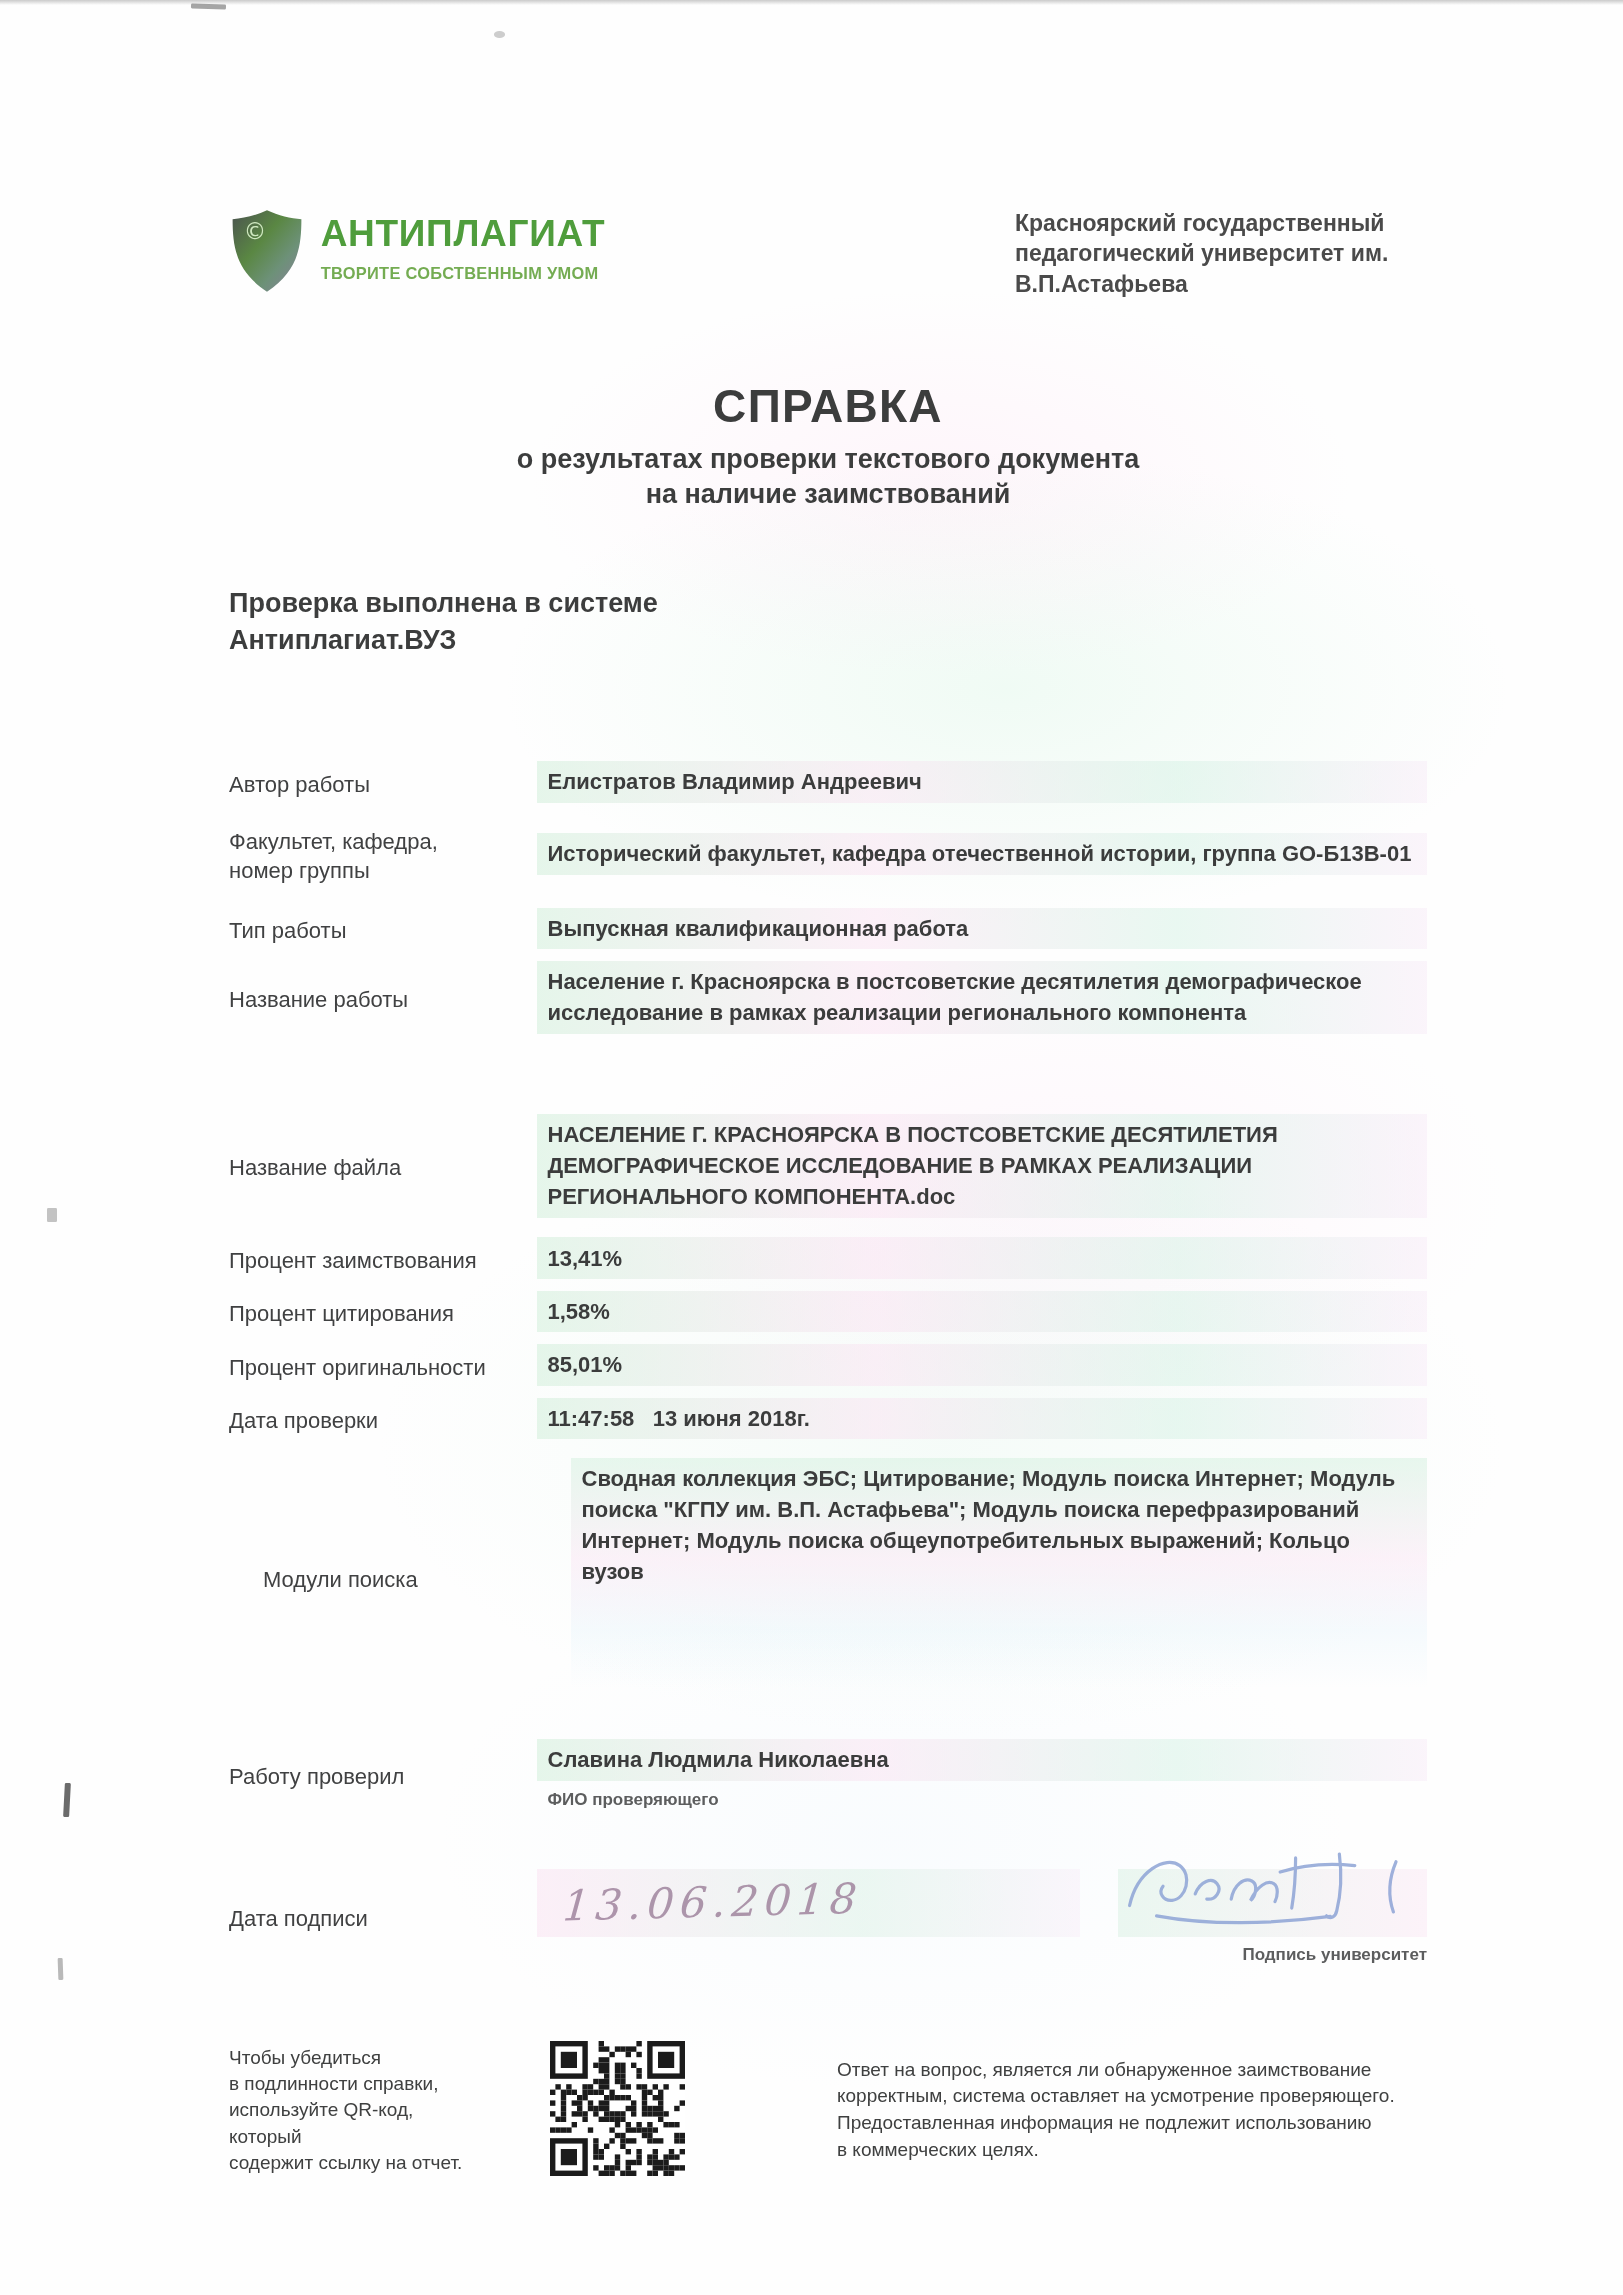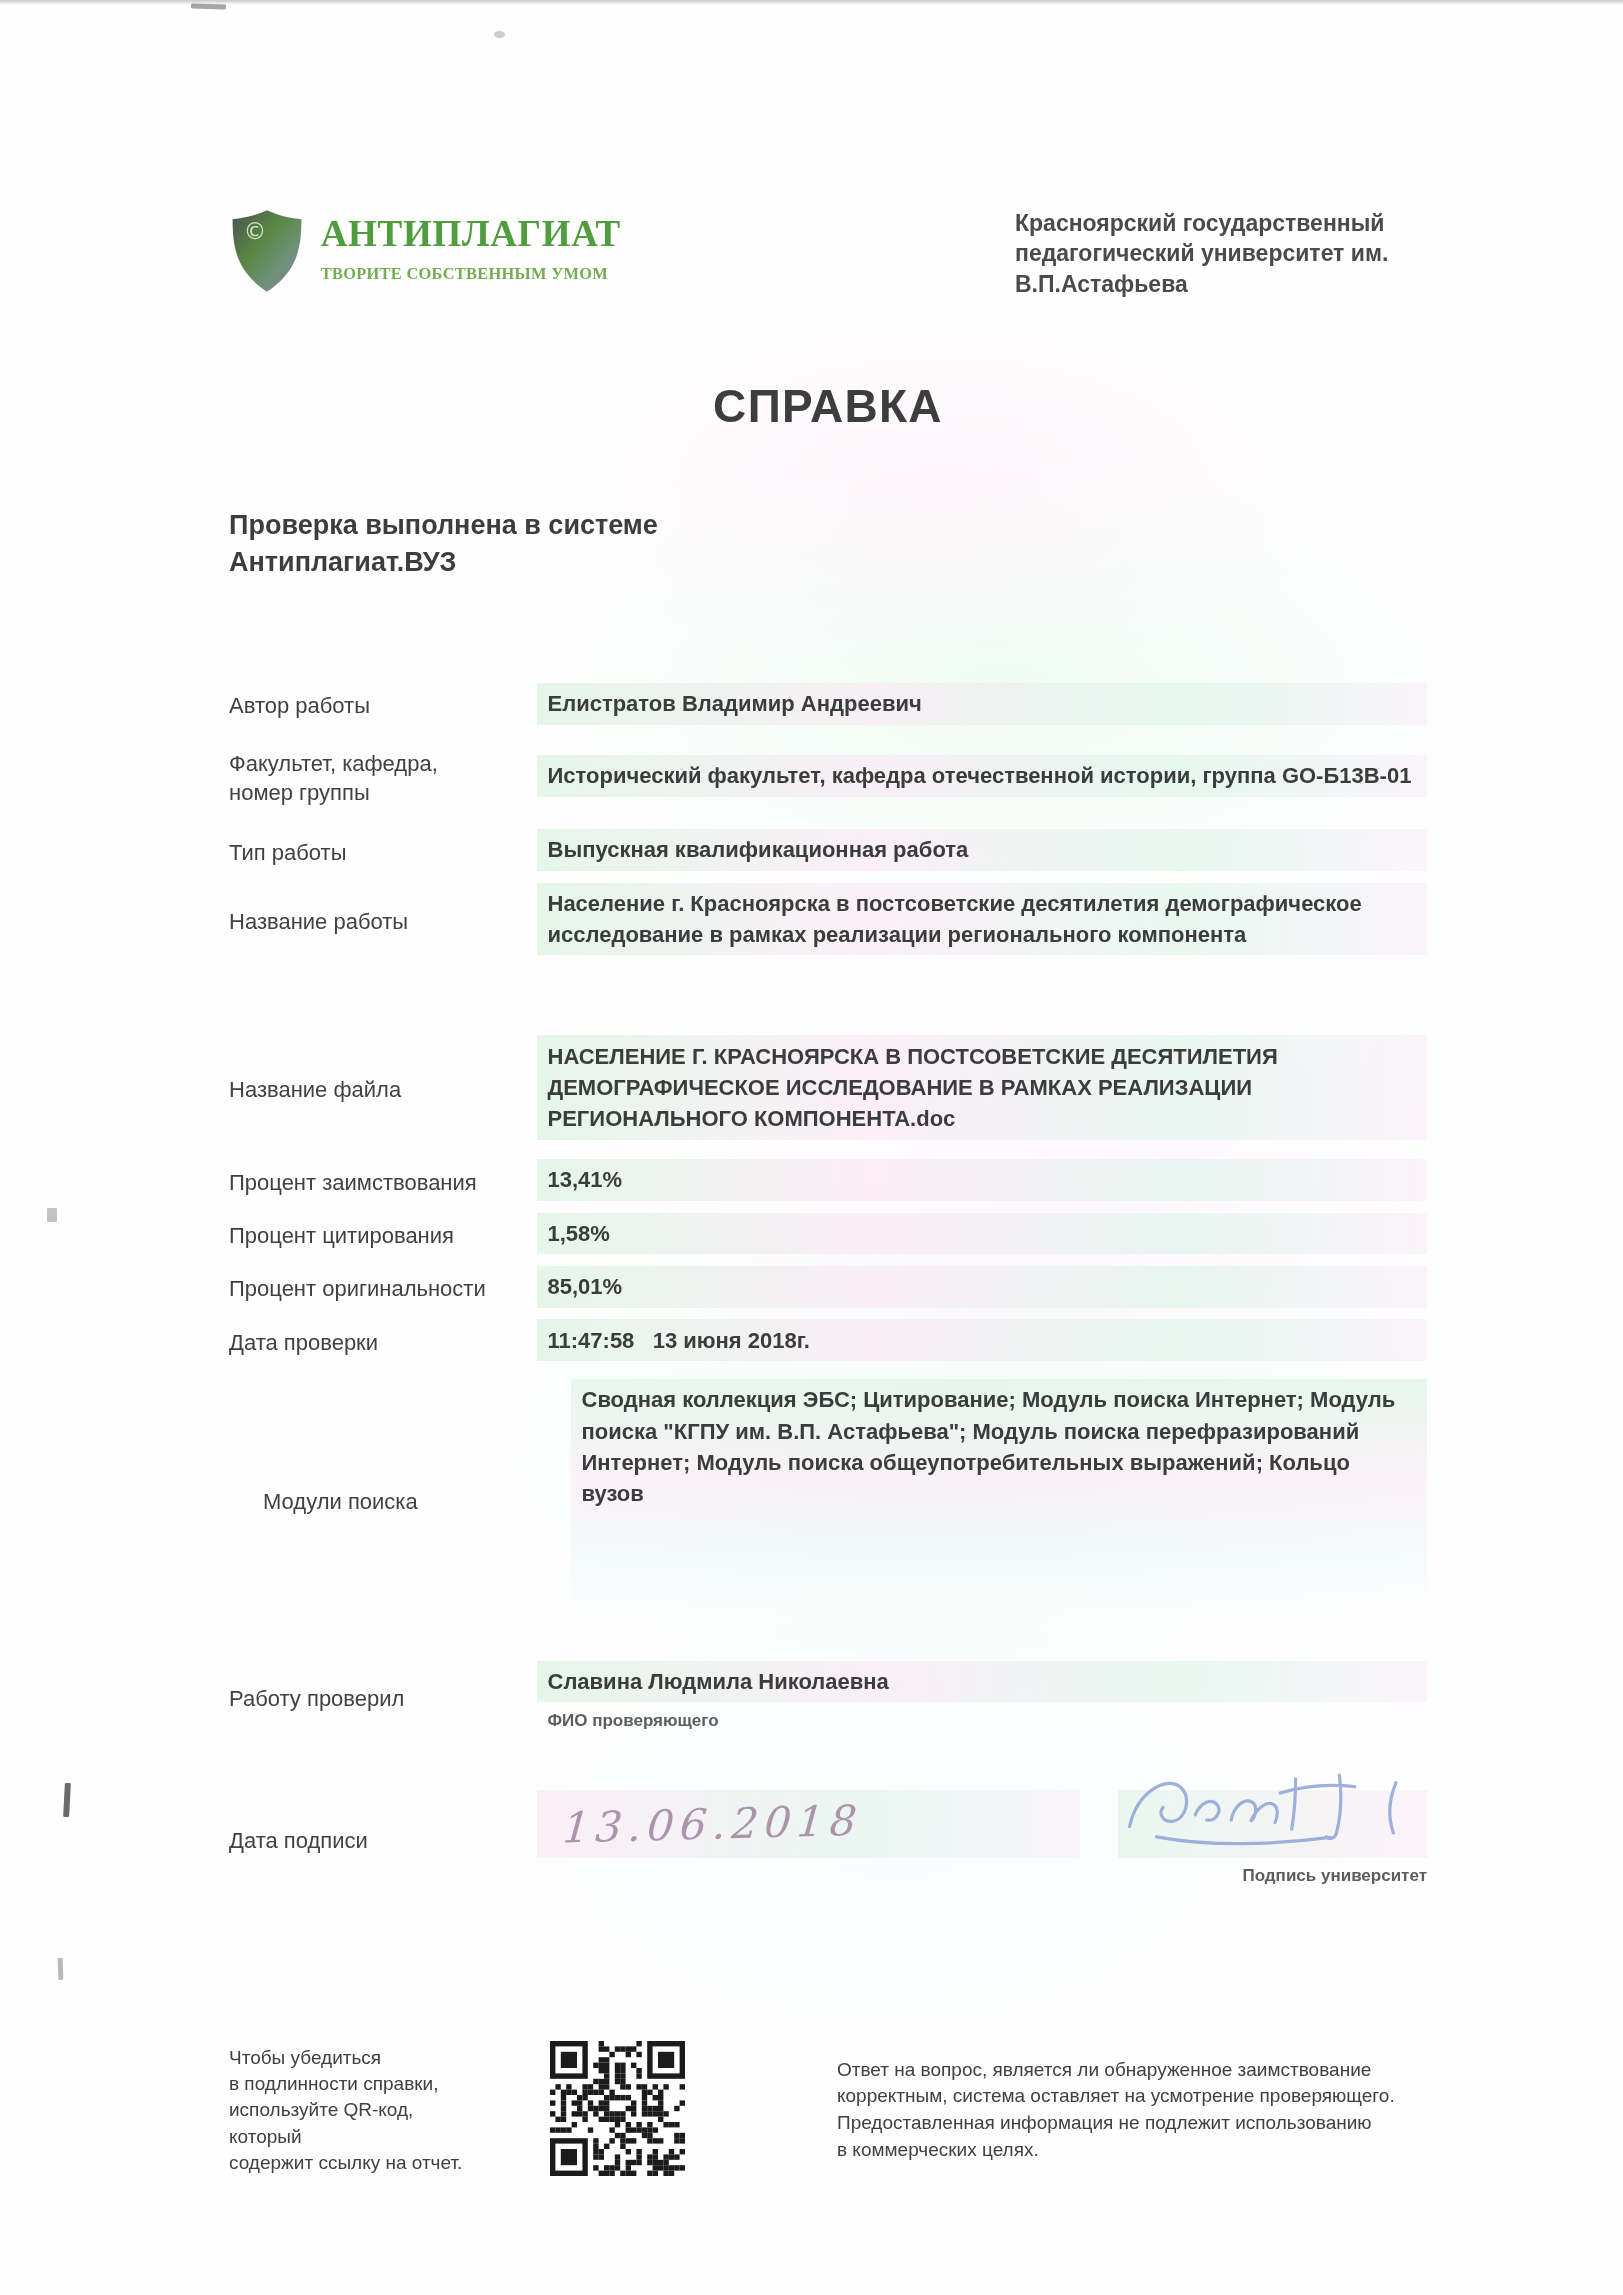--- a/index.html
+++ b/index.html
@@ -30,21 +30,21 @@
   .speck.s3{top:1783px;left:64px;width:5.9px;height:34px;opacity:.75;transform:rotate(3deg);}
   .speck.s4{top:1208px;left:47px;width:9.8px;height:14.4px;opacity:.30;}
   .speck.s5{top:1958px;left:58px;width:5.2px;height:22px;opacity:.35;transform:rotate(-2deg);}
 
   .content{position:relative;padding:0 196px 0 229px;}
 
   
   .header{display:flex;justify-content:space-between;align-items:flex-start;padding-top:208px;}
   .brand{display:flex;align-items:flex-start;gap:15.7px;}
   .shield{width:76px;height:86px;flex:0 0 auto;}
-  .brand-text{padding-top:6.5px;font-family:Liberation Serif, serif;}
+  .brand-text{padding-top:6.5px;}
   .brand-title{font-size:37px;font-weight:700;color:#4f9d3c;letter-spacing:0.7px;line-height:1;}
   .brand-tagline{font-size:16.4px;font-weight:700;color:#74ac52;margin-top:12px;letter-spacing:0.3px;}
   .university{width:412px;font-size:23px;font-weight:700;color:#4a4a4a;line-height:1.32;white-space:pre-wrap;}
 
   
   .title-block{margin-top:80px;text-align:center;}
   .title-main{font-size:46px;font-weight:700;color:#3c3d3d;letter-spacing:1.3px;}
   .title-sub{font-size:27px;font-weight:700;color:#3c3d3d;line-height:1.28;margin-top:9.2px;white-space:pre-wrap;}
 
   .system-block{margin-top:74px;font-size:27px;font-weight:700;color:#3c3d3d;line-height:1.35;}
@@ -118,20 +118,22 @@
           <div class="brand-tagline">ТВОРИТЕ СОБСТВЕННЫМ УМОМ</div>
         </div>
       </div>
       <div class="university">Красноярский государственный
 педагогический университет им.
 В.П.Астафьева</div>
     </div>
 
     <div class="title-block">
       <div class="title-main">СПРАВКА</div>
+      <div class="title-sub">о результатах проверки текстового документа
+на наличие заимствований</div>
     </div>
 
     <div class="system-block">
       <div>Проверка выполнена в системе</div>
       <div>Антиплагиат.ВУЗ</div>
     </div>
 
     <div class="fields">
 
       <div class="row mb30">

